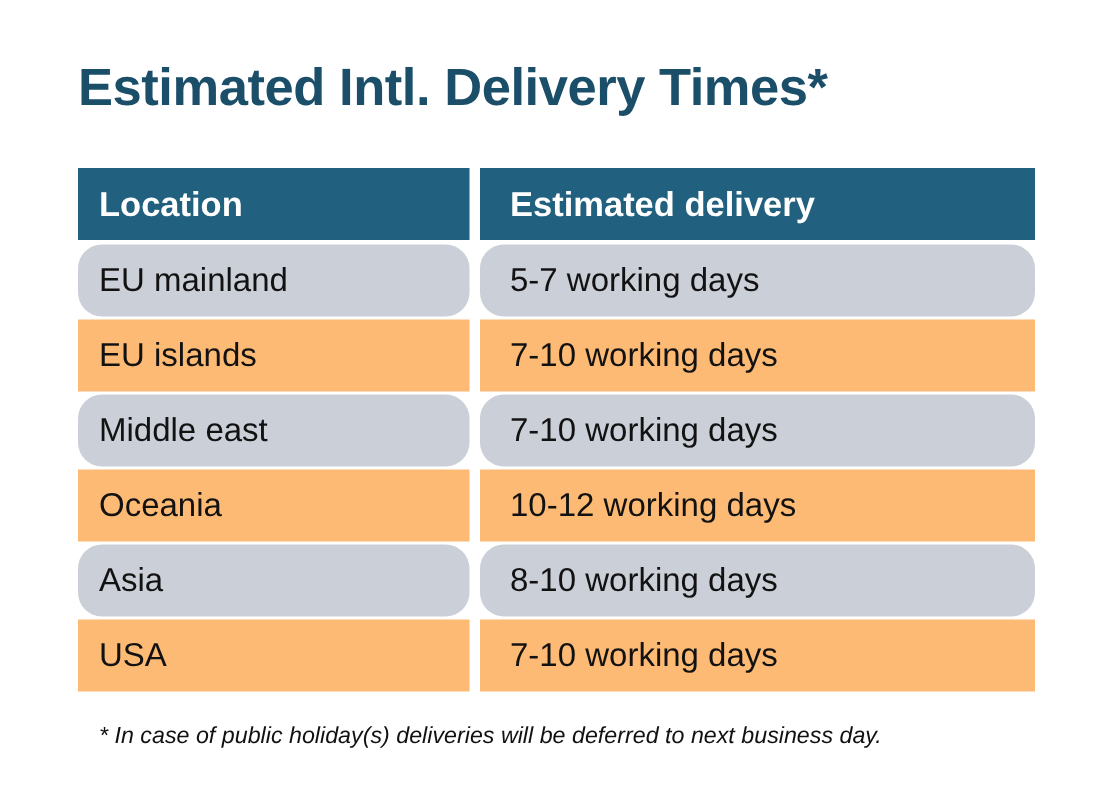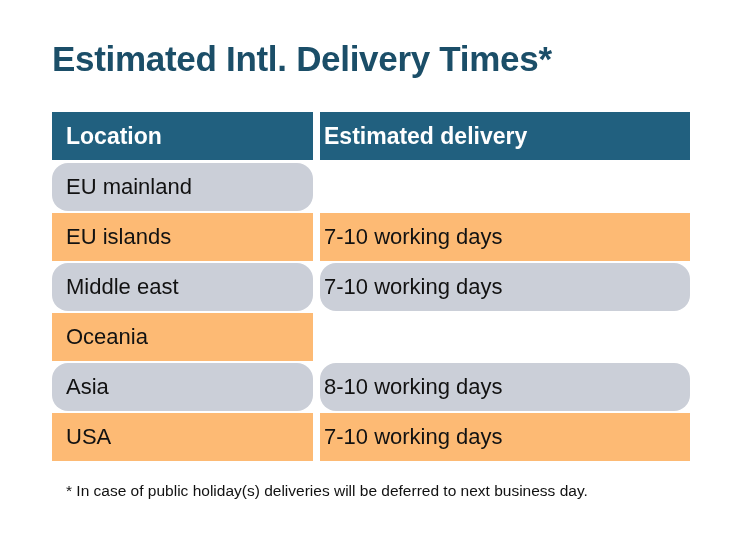--- a/index.html
+++ b/index.html
@@ -58,21 +58,21 @@
     align-items: center;
     height: 48px;
     padding: 0 14px;
     font-size: 22px;
     color: #121212;
     overflow: hidden;
     white-space: nowrap;
   }
 
   .col-location  { width: 261px; flex: 0 0 261px; }
-  .col-delivery  { width: 370px; flex: 0 0 370px; padding-left: 4px; }
+  .col-delivery  { width: 370px; flex: 0 0 370px; padding-left: 20px; }
 
   
   .t-row.header { margin-bottom: 3px; }
   .t-row.header .t-cell {
     background: #21607f;
     color: #ffffff;
     font-weight: bold;
     font-size: 23px;
     height: 48px;
   }
@@ -83,52 +83,55 @@
 
   
   .footnote {
     position: absolute;
     left: 66px;
     top: 481px;
     font-size: 15.5px;
     line-height: 20px;
     color: #111111;
     white-space: nowrap;
+    font-style: italic;
   }
 </style>
 </head>
 <body>
 
 <div class="page">
 
   <div class="page-title">Estimated Intl. Delivery Times*</div>
 
   <div class="delivery-table">
 
     <div class="t-row header">
       <div class="t-cell col-location">Location</div>
       <div class="t-cell col-delivery">Estimated delivery</div>
     </div>
 
     <div class="t-row shade-dark">
       <div class="t-cell col-location">EU mainland</div>
+      <div class="t-cell col-delivery">5-7 working days</div>
     </div>
 
     <div class="t-row shade-light">
       <div class="t-cell col-location">EU islands</div>
       <div class="t-cell col-delivery">7-10 working days</div>
     </div>
 
     <div class="t-row shade-dark">
       <div class="t-cell col-location">Middle east</div>
       <div class="t-cell col-delivery">7-10 working days</div>
     </div>
 
     <div class="t-row shade-light">
       <div class="t-cell col-location">Oceania</div>
+      <div class="t-cell col-delivery">10-12 working days</div>
     </div>
 
     <div class="t-row shade-dark">
       <div class="t-cell col-location">Asia</div>
       <div class="t-cell col-delivery">8-10 working days</div>
     </div>
 
     <div class="t-row shade-light">
       <div class="t-cell col-location">USA</div>
       <div class="t-cell col-delivery">7-10 working days</div>

